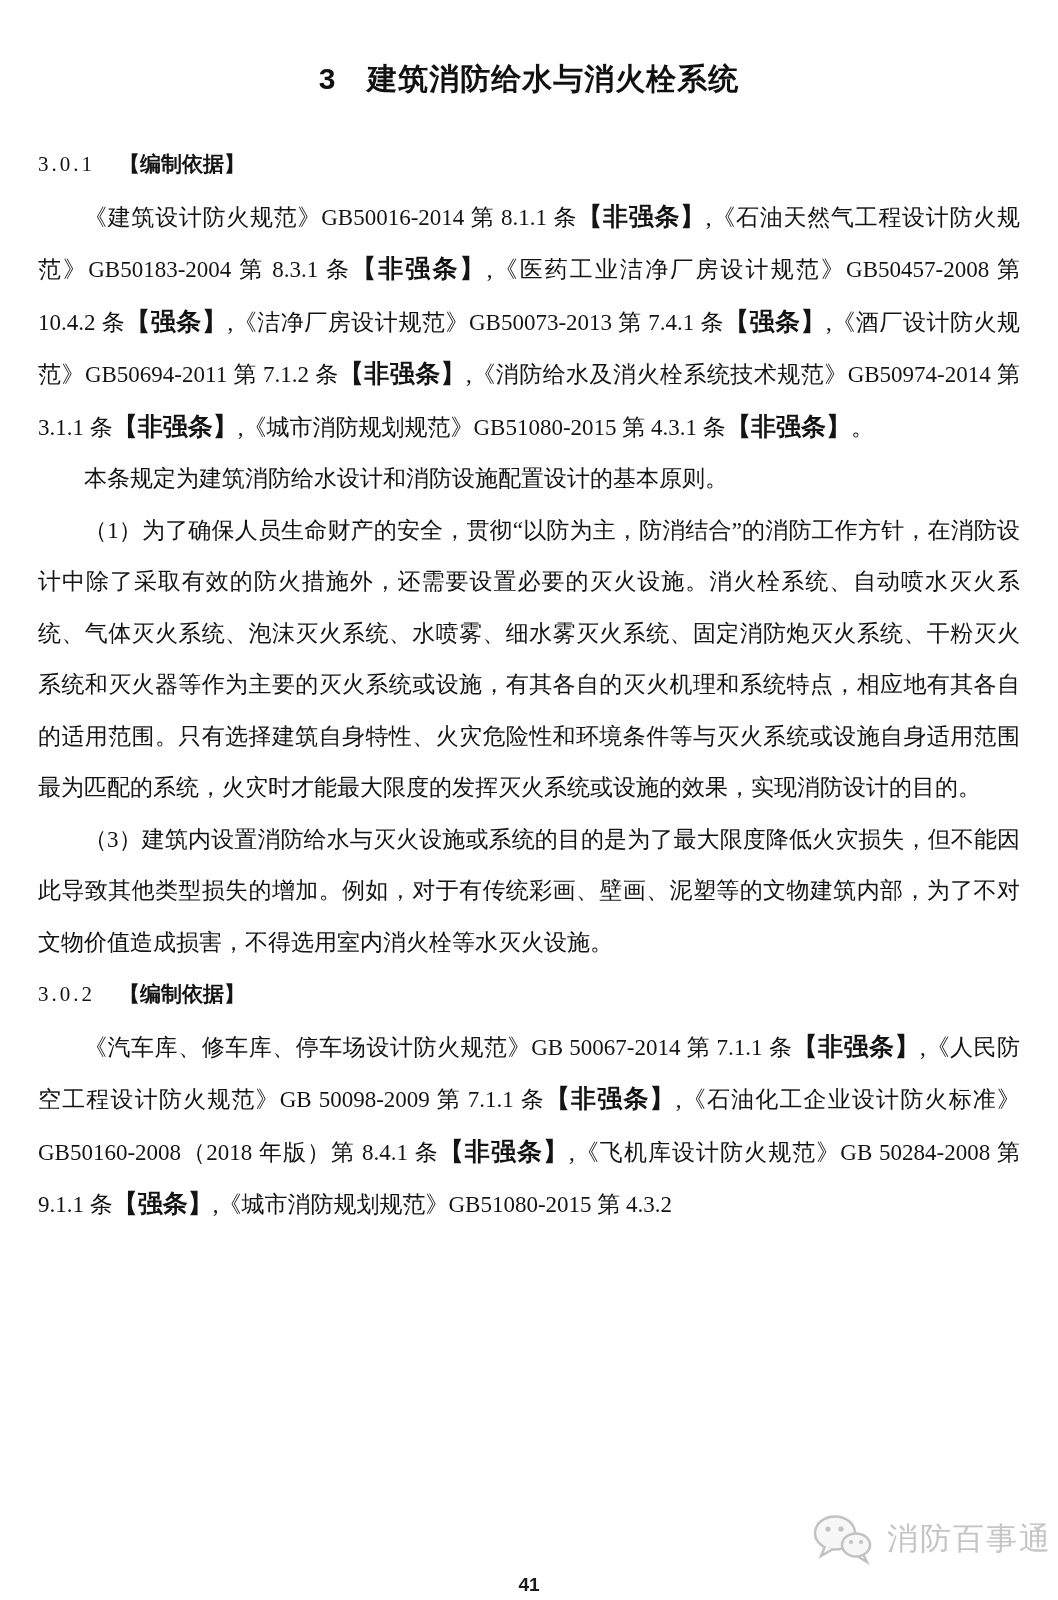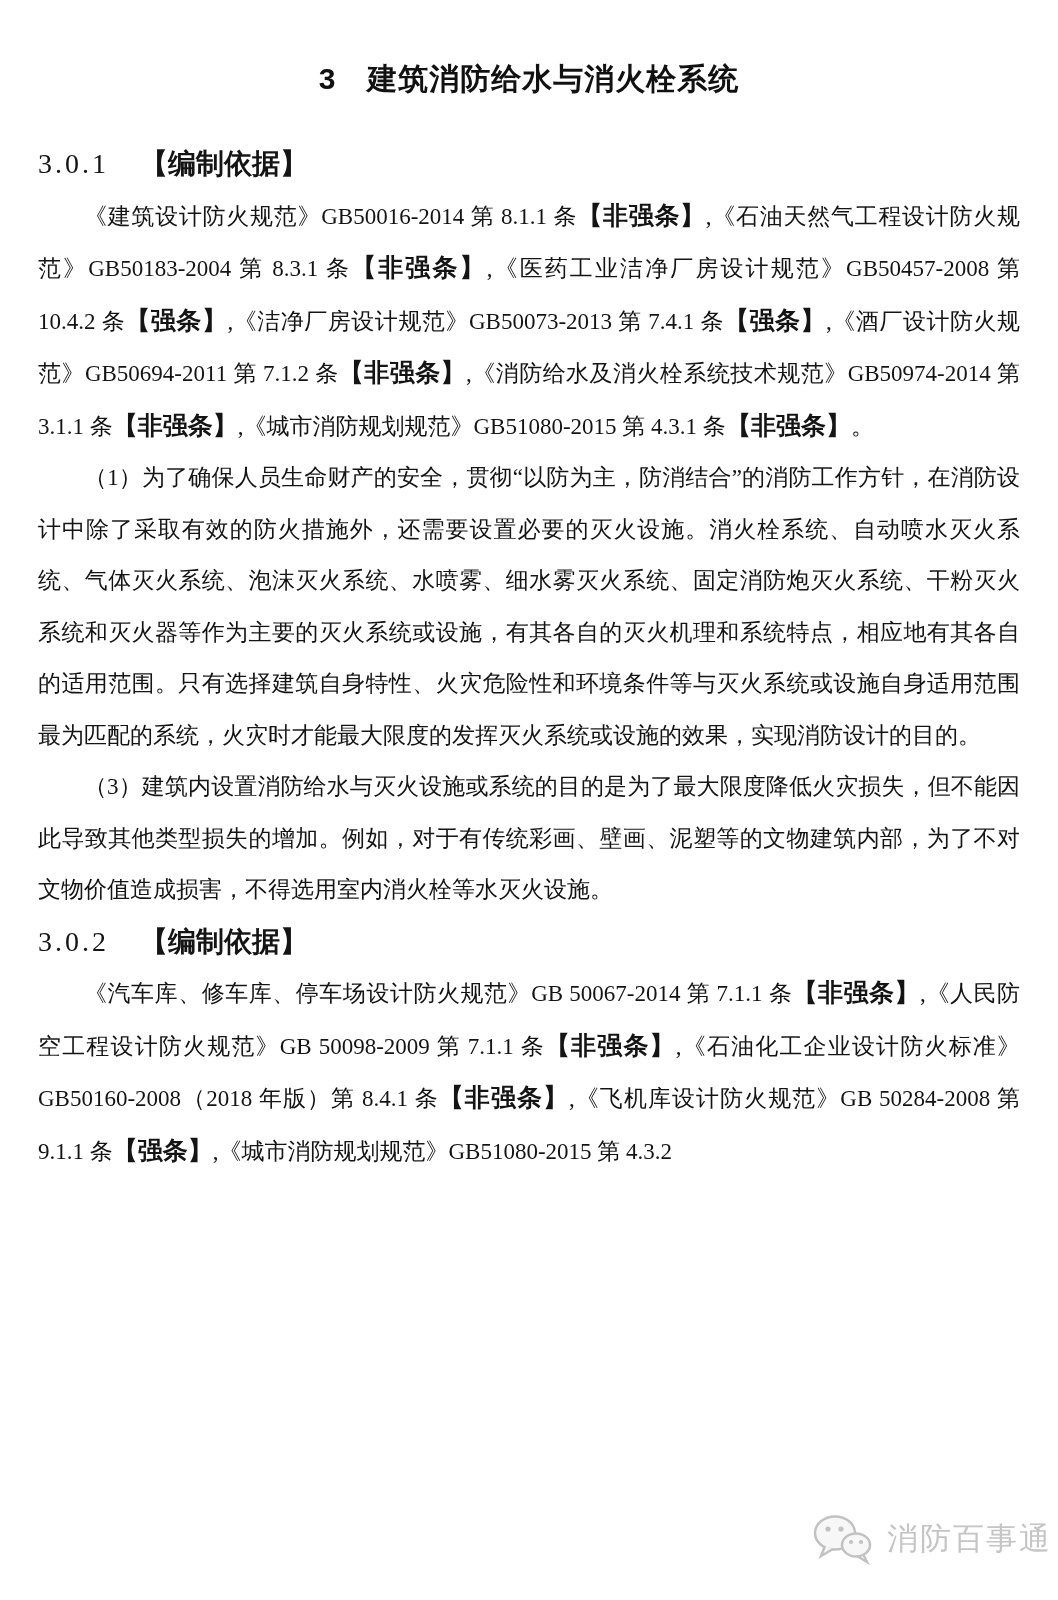--- a/index.html
+++ b/index.html
@@ -25,21 +25,21 @@
     color: #111111;
   }
   .doc-body {
     font-family: "Liberation Serif", "DejaVu Serif", serif;
     font-size: 23px;
     line-height: 51.5px;
   }
   .blk-h {
     font-family: "Liberation Sans", "DejaVu Sans", sans-serif;
     font-weight: 700;
-    font-size: 28px;
+    font-size: 21px;
     text-align: left;
   }
   .blk-h .hnum {
     font-family: "Liberation Serif", "DejaVu Serif", serif;
     font-weight: 400;
     letter-spacing: 3px;
   }
   .blk-p { text-align: justify; }
   .blk-p.indent { text-indent: 2em; }
   .seg-b { font-weight: 700; font-family: "Liberation Sans", "DejaVu Sans", sans-serif; font-size: 25px; }
@@ -70,20 +70,21 @@
 </style>
 </head>
 <body>
 
 <div class="page">
   <div class="doc-title">3　建筑消防给水与消火栓系统</div>
 
   <div class="doc-body">
       <div class="blk-h"><span class="hnum">3.0.1　</span><span>【编制依据】</span></div>
       <div class="blk-p indent"><span>《建筑设计防火规范》GB50016-2014 第 8.1.1 条</span><span class="seg-b">【非强条】</span><span>,《石油天然气工程设计防火规范》GB50183-2004 第 8.3.1 条</span><span class="seg-b">【非强条】</span><span>,《医药工业洁净厂房设计规范》GB50457-2008 第 10.4.2 条</span><span class="seg-b">【强条】</span><span>,《洁净厂房设计规范》GB50073-2013 第 7.4.1 条</span><span class="seg-b">【强条】</span><span>,《酒厂设计防火规范》GB50694-2011 第 7.1.2 条</span><span class="seg-b">【非强条】</span><span>,《消防给水及消火栓系统技术规范》GB50974-2014 第 3.1.1 条</span><span class="seg-b">【非强条】</span><span>,《城市消防规划规范》GB51080-2015 第 4.3.1 条</span><span class="seg-b">【非强条】</span><span>。</span></div>
+      <div class="blk-p indent"><span>本条规定为建筑消防给水设计和消防设施配置设计的基本原则。</span></div>
       <div class="blk-p indent"><span>（1）为了确保人员生命财产的安全，贯彻“以防为主，防消结合”的消防工作方针，在消防设计中除了采取有效的防火措施外，还需要设置必要的灭火设施。消火栓系统、自动喷水灭火系统、气体灭火系统、泡沫灭火系统、水喷雾、细水雾灭火系统、固定消防炮灭火系统、干粉灭火系统和灭火器等作为主要的灭火系统或设施，有其各自的灭火机理和系统特点，相应地有其各自的适用范围。只有选择建筑自身特性、火灾危险性和环境条件等与灭火系统或设施自身适用范围最为匹配的系统，火灾时才能最大限度的发挥灭火系统或设施的效果，实现消防设计的目的。</span></div>
       <div class="blk-p indent"><span>（3）建筑内设置消防给水与灭火设施或系统的目的是为了最大限度降低火灾损失，但不能因此导致其他类型损失的增加。例如，对于有传统彩画、壁画、泥塑等的文物建筑内部，为了不对文物价值造成损害，不得选用室内消火栓等水灭火设施。</span></div>
       <div class="blk-h"><span class="hnum">3.0.2　</span><span>【编制依据】</span></div>
       <div class="blk-p indent"><span>《汽车库、修车库、停车场设计防火规范》GB 50067-2014 第 7.1.1 条</span><span class="seg-b">【非强条】</span><span>,《人民防空工程设计防火规范》GB 50098-2009 第 7.1.1 条</span><span class="seg-b">【非强条】</span><span>,《石油化工企业设计防火标准》GB50160-2008（2018 年版）第 8.4.1 条</span><span class="seg-b">【非强条】</span><span>,《飞机库设计防火规范》GB 50284-2008 第 9.1.1 条</span><span class="seg-b">【强条】</span><span>,《城市消防规划规范》GB51080-2015 第 4.3.2</span></div>
     </div>
 
   <div class="watermark">
     <span>
       <svg width="62" height="54" viewBox="0 0 62 54">
         <g stroke="#c2c2c2" stroke-width="2.5" fill="#f7f7f7">
@@ -97,13 +98,14 @@
           <circle cx="17" cy="17" r="2.6"></circle>
           <circle cx="30" cy="17" r="2.6"></circle>
           <circle cx="40" cy="30" r="2.1"></circle>
           <circle cx="50" cy="30" r="2.1"></circle>
         </g>
       </svg>
     </span>
     <span>消防百事通</span>
   </div>
 
+  <div class="page-number">41</div>
 </div>
 
 </body></html>

